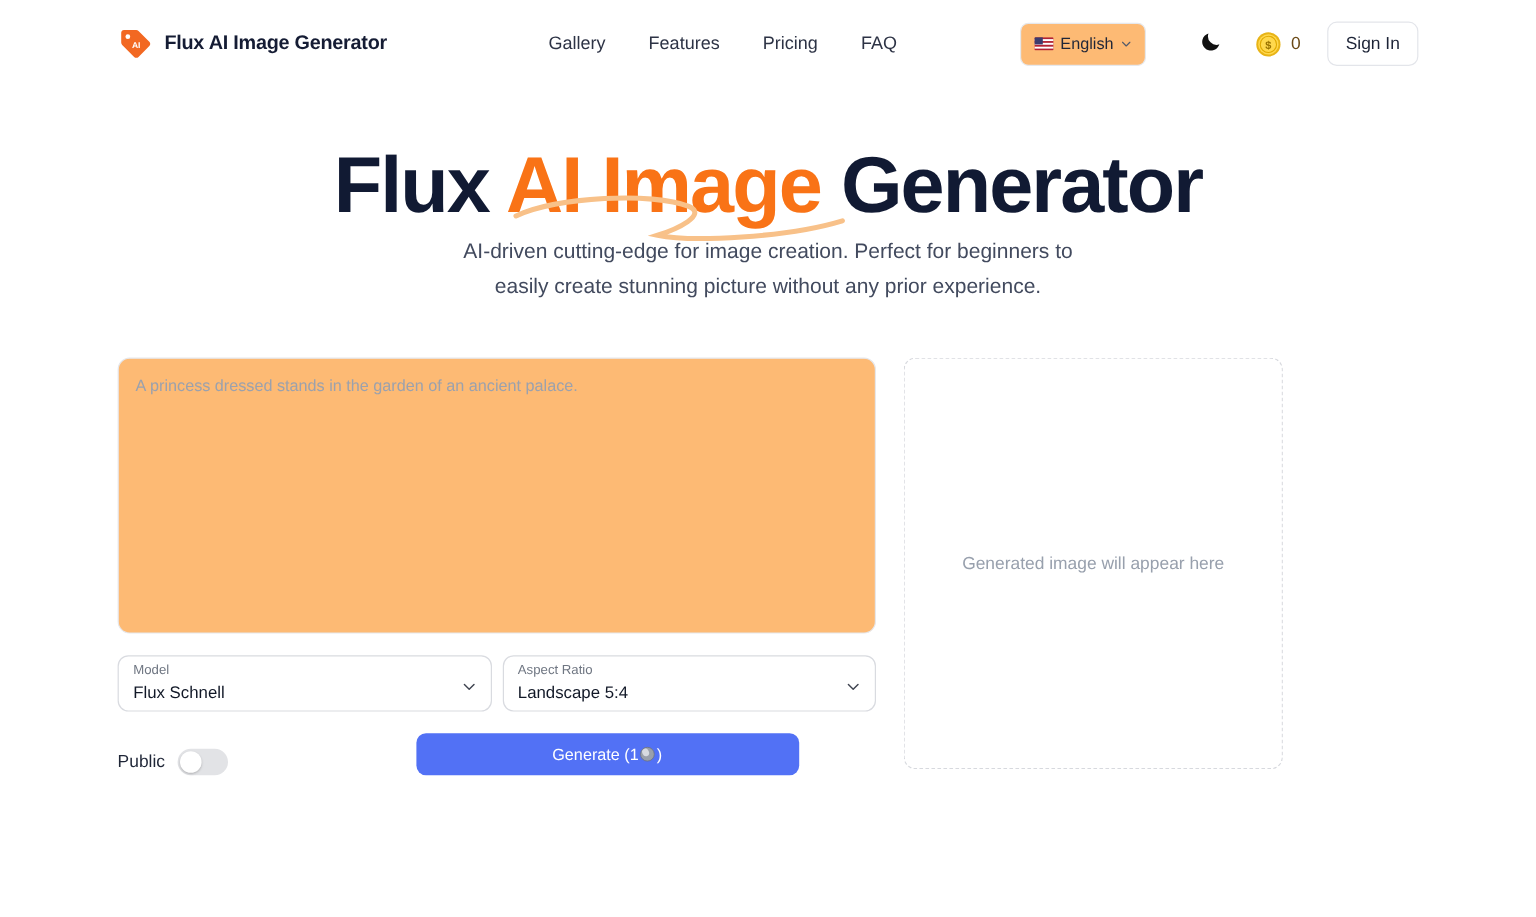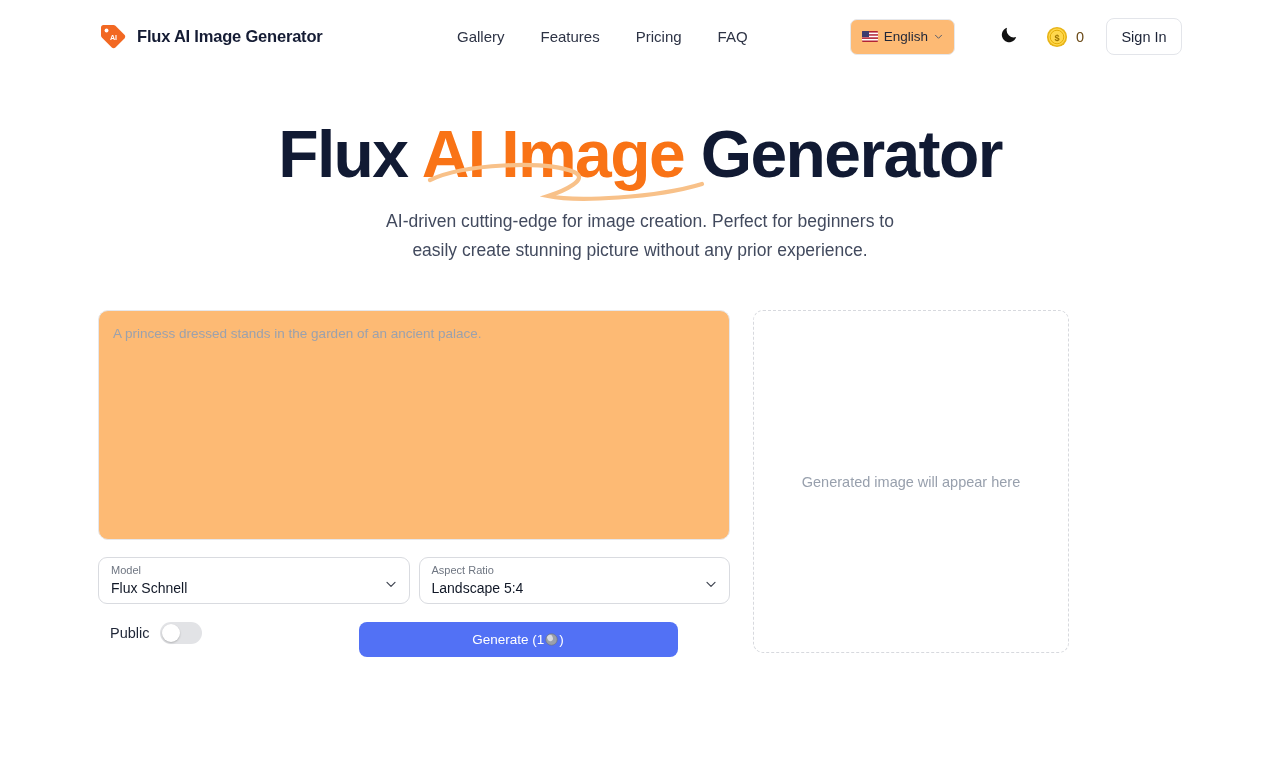--- a/index.html
+++ b/index.html
@@ -157,21 +157,21 @@
   .swoosh {
     position: absolute;
     left: 424px;
     top: 158px;
     width: 286px;
     height: 46px;
     pointer-events: none;
   }
 
   .hero-sub {
-    margin-top: 18px;
+    margin-top: 6px;
     font-size: 17.5px;
     line-height: 29px;
     color: #424a5e;
   }
 
   
   .workspace {
     margin-top: 45px;
     padding: 0 98px;
     display: flex;
@@ -230,22 +230,21 @@
     position: absolute;
     right: 12px;
     top: 18px;
     width: 12px;
     height: 12px;
   }
 
   .actions-row {
     margin-top: 18px;
     display: flex;
-    align-items: flex-start;
-    margin-left: 12px;
+    align-items: flex-end;
   }
   .public-group {
     display: flex;
     align-items: center;
     gap: 10px;
   }
   .public-label {
     font-size: 14.5px;
     color: #1f2637;
   }

